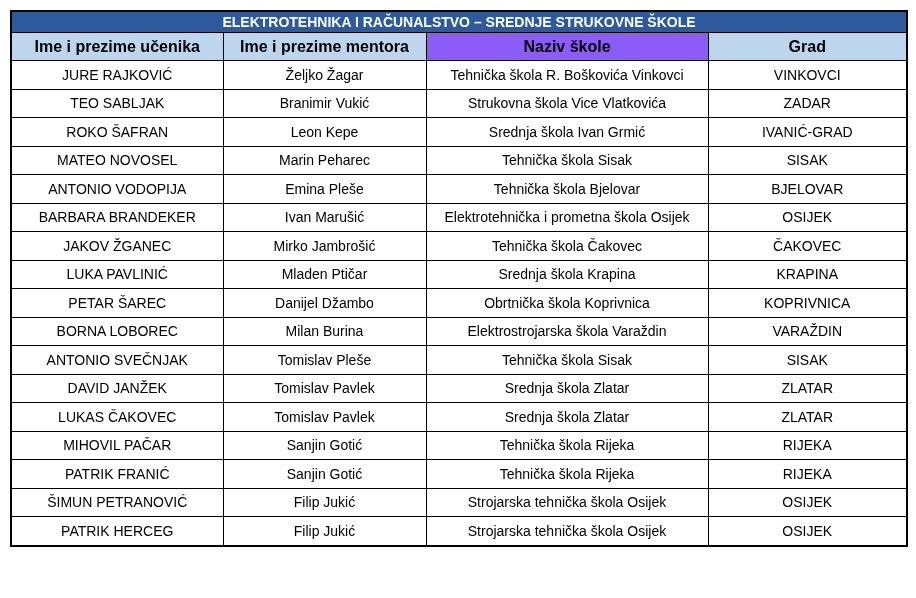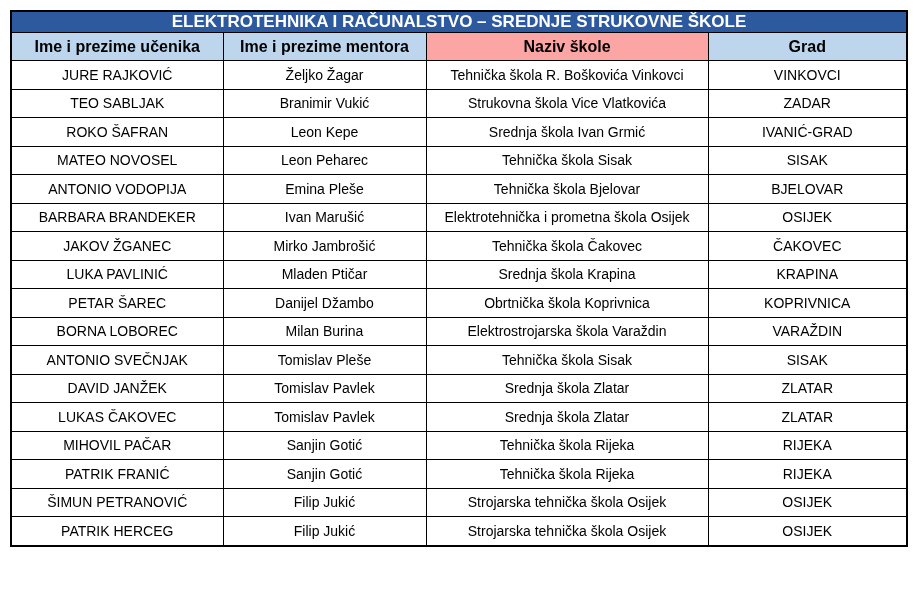--- a/index.html
+++ b/index.html
@@ -25,21 +25,21 @@
   table.data-table td {
     border: 1px solid #000000;
     text-align: center;
     vertical-align: middle;
     padding: 0 4px;
     overflow: hidden;
     white-space: nowrap;
   }
   tr.title-row th {
     height: 20px;
-    font-size: 17px;
+    font-size: 14px;
     font-weight: bold;
     color: #ffffff;
   }
   tr.header-row th {
     height: 27px;
     font-size: 16px;
     font-weight: bold;
     color: #000000;
   }
   tbody td {
@@ -64,21 +64,21 @@
         <col class="c3">
         <col class="c4">
     </colgroup>
     <thead>
       <tr class="title-row">
         <th colspan="4" style="background: rgb(45, 90, 158); color: rgb(255, 255, 255);">ELEKTROTEHNIKA I RAČUNALSTVO – SREDNJE STRUKOVNE ŠKOLE</th>
       </tr>
       <tr class="header-row">
         <th style="background: rgb(189, 214, 238);">Ime i prezime učenika</th>
         <th style="background: rgb(189, 214, 238);">Ime i prezime mentora</th>
-        <th style="background: #fca5a5;">Naziv škole</th>
+        <th style="background: #8b5cf6;">Naziv škole</th>
         <th style="background: rgb(189, 214, 238);">Grad</th>
       </tr>
     </thead>
     <tbody>
         <tr>
           <td>JURE RAJKOVIĆ</td>
           <td>Željko Žagar</td>
           <td>Tehnička škola R. Boškovića Vinkovci</td>
           <td>VINKOVCI</td>
         </tr>
@@ -89,21 +89,21 @@
           <td>ZADAR</td>
         </tr>
         <tr>
           <td>ROKO ŠAFRAN</td>
           <td>Leon Kepe</td>
           <td>Srednja škola Ivan Grmić</td>
           <td>IVANIĆ-GRAD</td>
         </tr>
         <tr>
           <td>MATEO NOVOSEL</td>
-          <td>Leon Peharec</td>
+          <td>Marin Peharec</td>
           <td>Tehnička škola Sisak</td>
           <td>SISAK</td>
         </tr>
         <tr>
           <td>ANTONIO VODOPIJA</td>
           <td>Emina Pleše</td>
           <td>Tehnička škola Bjelovar</td>
           <td>BJELOVAR</td>
         </tr>
         <tr>

